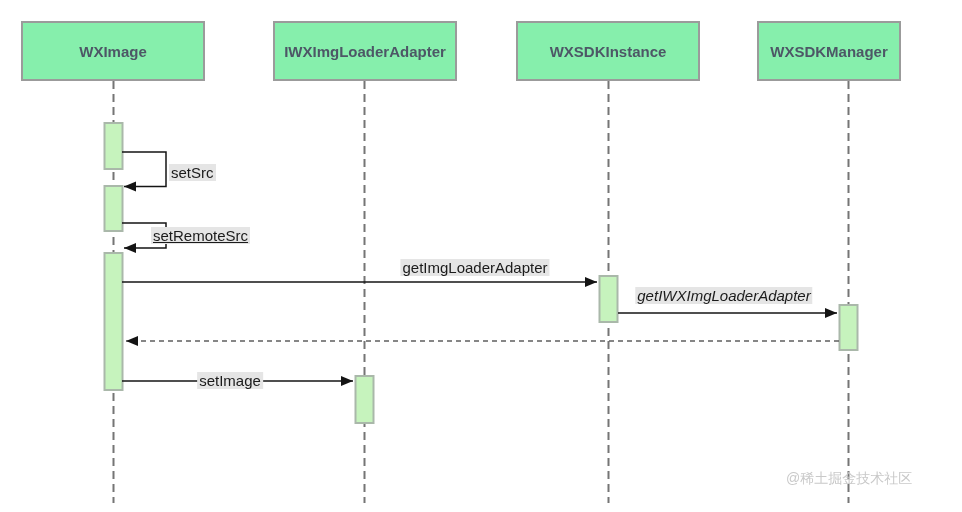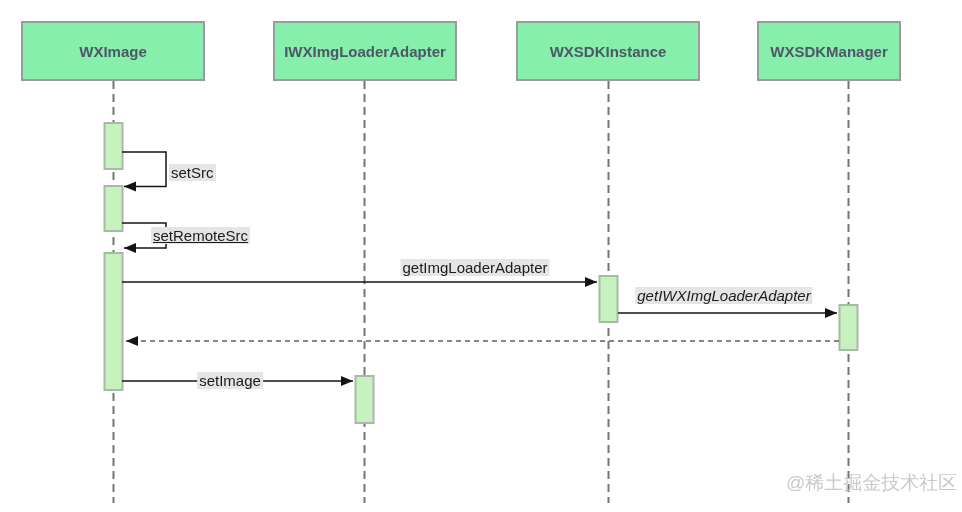--- a/index.html
+++ b/index.html
@@ -17,21 +17,21 @@
   .p1 { left:21px;  width:184px; }
   .p2 { left:273px; width:184px; }
   .p3 { left:516px; width:184px; }
   .p4 { left:757px; width:144px; }
   .msg-label {
     position:absolute; font-size:15px; color:#1b1b1b; background:#e5e5e5;
     line-height:17px; white-space:nowrap; padding:0 2px;
   }
   .centered { transform:translateX(-50%); }
   .watermark {
-    position:absolute; left:786px; top:470px; font-size:19px;
+    position:absolute; left:786px; top:470px; font-size:14px;
     color:#c9c9c9; white-space:nowrap;
   }
 </style>
 </head>
 <body>
 
 <div class="stage">
 
   <svg width="962" height="512" viewBox="0 0 962 512">
     <defs>

